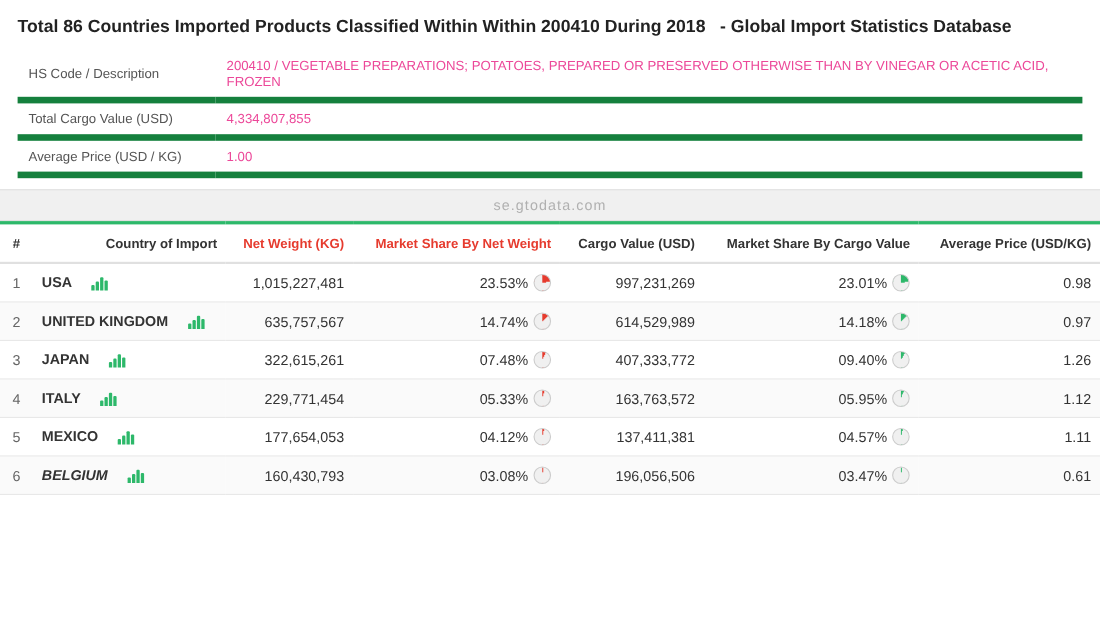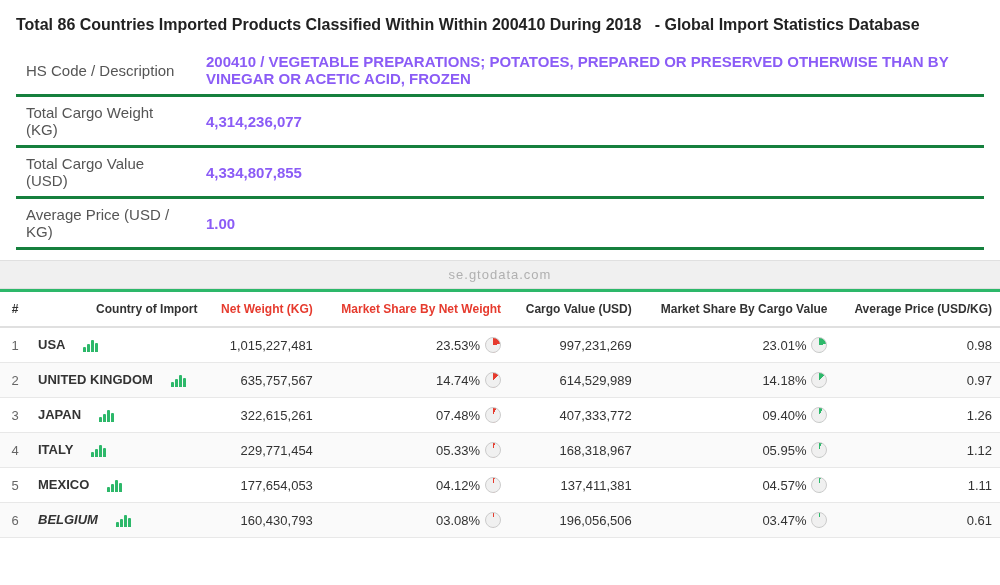--- a/index.html
+++ b/index.html
@@ -25,33 +25,33 @@
     }
 
     .info-table {
       width: 100%;
       border-collapse: collapse;
       margin-top: 10px;
     }
 
     .info-table td {
       padding: 7px 10px;
-      border-bottom: 3px solid #15803d;
-      font-size: 15px;
+      border-bottom: 6px solid #15803d;
+      font-size: 12px;
     }
 
     .info-table td:first-child {
       color: #555;
       width: 180px;
       font-weight: normal;
     }
 
     .info-table td:last-child {
-      color: #8b5cf6;
-      font-weight: 700;
+      color: #ec4899;
+      font-weight: 400;
       margin-top: 15px;
     }
 
     .watermark-bar {
       background: #f0f0f0;
       text-align: center;
       padding: 6px 0;
       color: #b0b0b0;
       font-size: 13px;
       letter-spacing: 1px;
@@ -206,24 +206,20 @@
     <span>Total 86 Countries Imported Products Classified Within Within 200410 During 2018</span>
     &nbsp;
     <span>- Global Import Statistics Database</span>
   </div>
 
   <table class="info-table">
     <tbody id="info-tbody">
         <tr>
           <td>HS Code / Description</td>
           <td>200410 / VEGETABLE PREPARATIONS; POTATOES, PREPARED OR PRESERVED OTHERWISE THAN BY VINEGAR OR ACETIC ACID, FROZEN</td>
-        </tr>
-        <tr>
-          <td>Total Cargo Weight (KG)</td>
-          <td>4,314,236,077</td>
         </tr>
         <tr>
           <td>Total Cargo Value (USD)</td>
           <td>4,334,807,855</td>
         </tr>
         <tr>
           <td>Average Price (USD / KG)</td>
           <td>1.00</td>
         </tr>
       </tbody>
@@ -348,21 +344,21 @@
   </span>
             </div>
           </td>
           <td>229,771,454</td>
           <td>
             <div class="market-share-cell">
     <span>05.33%</span>
     <span class="pie-icon pct5"></span>
   </div>
           </td>
-          <td>168,318,967</td>
+          <td>163,763,572</td>
           <td>
             <div class="market-share-cell">
     <span>05.95%</span>
     <span class="pie-icon pct6v"></span>
   </div>
           </td>
           <td>1.12</td>
         </tr>
         <tr>
           <td>5</td>

